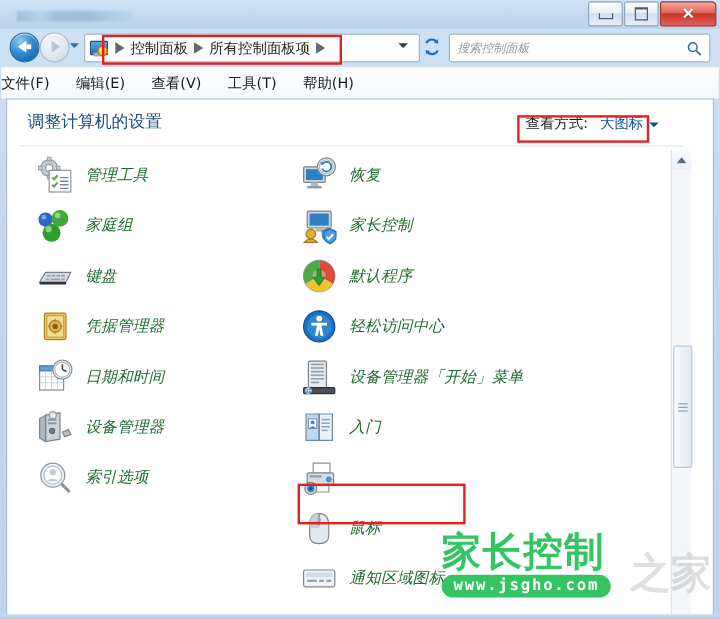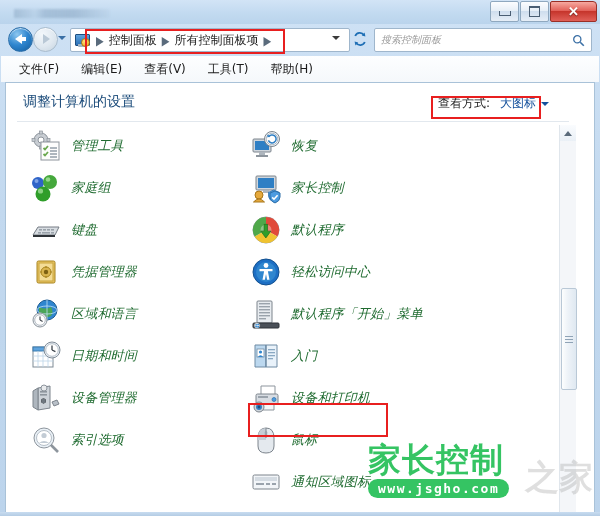--- a/index.html
+++ b/index.html
@@ -182,21 +182,20 @@
     margin-left: 6px; flex: 1;
   }
   .search-ico { margin-right: 6px; }
 
   
   .menubar {
     position: absolute; left: 1px; top: 56px;
     width: 598px; height: 26px;
     background: linear-gradient(180deg,#fdfeff 0%, #f5f8fb 100%);
     display: flex; align-items: center;
-    padding-left: 18px;
     box-sizing: border-box;
   }
   .menuitem {
     font-size: 12px; color: #1b1b1b;
     margin-right: 22px;
     white-space: nowrap;
   }
 
   
   .content {
@@ -503,35 +502,20 @@
                 <line x1="16" y1="10" x2="16" y2="12"></line>
                   <line x1="16" y1="20" x2="16" y2="22"></line>
                 <line x1="10" y1="16" x2="12" y2="16"></line>
                   <line x1="20" y1="16" x2="22" y2="16"></line>
               </g>
             </svg>
           </span>
           <span class="lbl">凭据管理器</span>
         </div>
 
-        <div class="item">
-          <span class="ico">
-            <svg width="32" height="32" viewBox="0 0 32 32">
-              <circle cx="17" cy="12" r="10" fill="#2f86cf" stroke="#1d5c92"></circle>
-              <path d="M9 9 q6 3 12 0 q3 5 0 9 q-7 3 -12 0 z" fill="#4fa84a" opacity=".9"></path>
-              <ellipse cx="17" cy="12" rx="10" ry="4" fill="none" stroke="#bfe0f5" stroke-width=".8"></ellipse>
-              <line x1="17" y1="2" x2="17" y2="22" stroke="#bfe0f5" stroke-width=".8"></line>
-              <circle cx="10" cy="22" r="7" fill="#eef2f6" stroke="#8b939b"></circle>
-              <circle cx="10" cy="22" r="5.3" fill="#ffffff" stroke="#b4bbc2"></circle>
-              <line x1="10" y1="22" x2="10" y2="18.5" stroke="#454b52" stroke-width="1.2"></line>
-              <line x1="10" y1="22" x2="12.6" y2="23.5" stroke="#454b52" stroke-width="1.2"></line>
-            </svg>
-          </span>
-          <span class="lbl">区域和语言</span>
-        </div>
 
         <div class="item">
           <span class="ico">
             <svg width="32" height="32" viewBox="0 0 32 32">
               <rect x="3" y="7" width="20" height="20" fill="#ffffff" stroke="#7f8b96"></rect>
               <rect x="3" y="7" width="20" height="4" fill="#5fa3dd" stroke="#3b7cb0"></rect>
               <g stroke="#bcd4e8" stroke-width=".8">
                 <line x1="8" y1="11" x2="8" y2="27"></line>
                   <line x1="13" y1="11" x2="13" y2="27"></line>
                 <line x1="18" y1="11" x2="18" y2="27"></line>
@@ -651,21 +635,21 @@
                   <rect x="9" y="14" width="11" height="1.4"></rect>
                 <rect x="9" y="17" width="11" height="1.4"></rect>
                   <rect x="9" y="20" width="7" height="1.4"></rect>
               </g>
               <rect x="3" y="25" width="26" height="5" rx="1" fill="#4a5058" stroke="#2e3338"></rect>
               <circle cx="7" cy="27.5" r="2.6" fill="#eef3f8" stroke="#aab3bc" stroke-width=".6"></circle>
               <path d="M5.3 26.4 l1.6 -.3 v1.3 h-1.6 z M7.3 26.0 l1.6 -.3 v1.6 h-1.6 z
                        M5.3 28.1 h1.6 v1.3 l-1.6 -.3 z M7.3 28.1 h1.6 v1.6 l-1.6 -.3 z" fill="#2f86cf"></path>
             </svg>
           </span>
-          <span class="lbl">默认程序「开始」菜单</span>
+          <span class="lbl">设备管理器「开始」菜单</span>
         </div>
 
         <div class="item">
           <span class="ico">
             <svg width="32" height="32" viewBox="0 0 32 32">
               <path d="M5 5 h11 v22 h-11 z" fill="#bcd8ef" stroke="#6f8ba4"></path>
               <path d="M16 5 h11 v22 h-11 z" fill="#e9f2fa" stroke="#6f8ba4"></path>
               <line x1="16" y1="5" x2="16" y2="27" stroke="#6f8ba4"></line>
               <g fill="#8aa8c2">
                 <rect x="18" y="9" width="7" height="1.3"></rect>
@@ -687,21 +671,20 @@
               <polygon points="11,4 25,4 25,13 11,13" fill="#ffffff" stroke="#8d959d"></polygon>
               <rect x="6" y="12" width="22" height="10" rx="1.5" fill="#d7dce2" stroke="#7c848c"></rect>
               <rect x="8" y="14" width="10" height="2" fill="#9aa3ac"></rect>
               <circle cx="24" cy="17.5" r="2" fill="#4c9be0" stroke="#2c6ea8" stroke-width=".7"></circle>
               <polygon points="10,22 24,22 24,28 10,28" fill="#f4f6f8" stroke="#8d959d"></polygon>
               <circle cx="9" cy="25" r="5" fill="#cfd6dd" stroke="#7c848c"></circle>
               <circle cx="9" cy="25" r="3" fill="#3a7fc0"></circle>
               <circle cx="9" cy="25" r="1.4" fill="#1b4f80"></circle>
             </svg>
           </span>
-          <span class="lbl">设备和打印机</span>
         </div>
 
         <div class="item">
           <span class="ico">
             <svg width="32" height="32" viewBox="0 0 32 32">
               <path d="M16 4 q8 0 8 10 v8 q0 7 -8 7 q-8 0 -8 -7 v-8 q0 -10 8 -10 z" fill="#e4e9ee" stroke="#7c848c"></path>
               <path d="M16 4 q-8 0 -8 10 v2 h8 z" fill="#c6ced6"></path>
               <line x1="16" y1="4" x2="16" y2="14" stroke="#7c848c"></line>
               <rect x="14.8" y="7" width="2.4" height="4.5" rx="1.2" fill="#9aa3ac"></rect>
             </svg>

